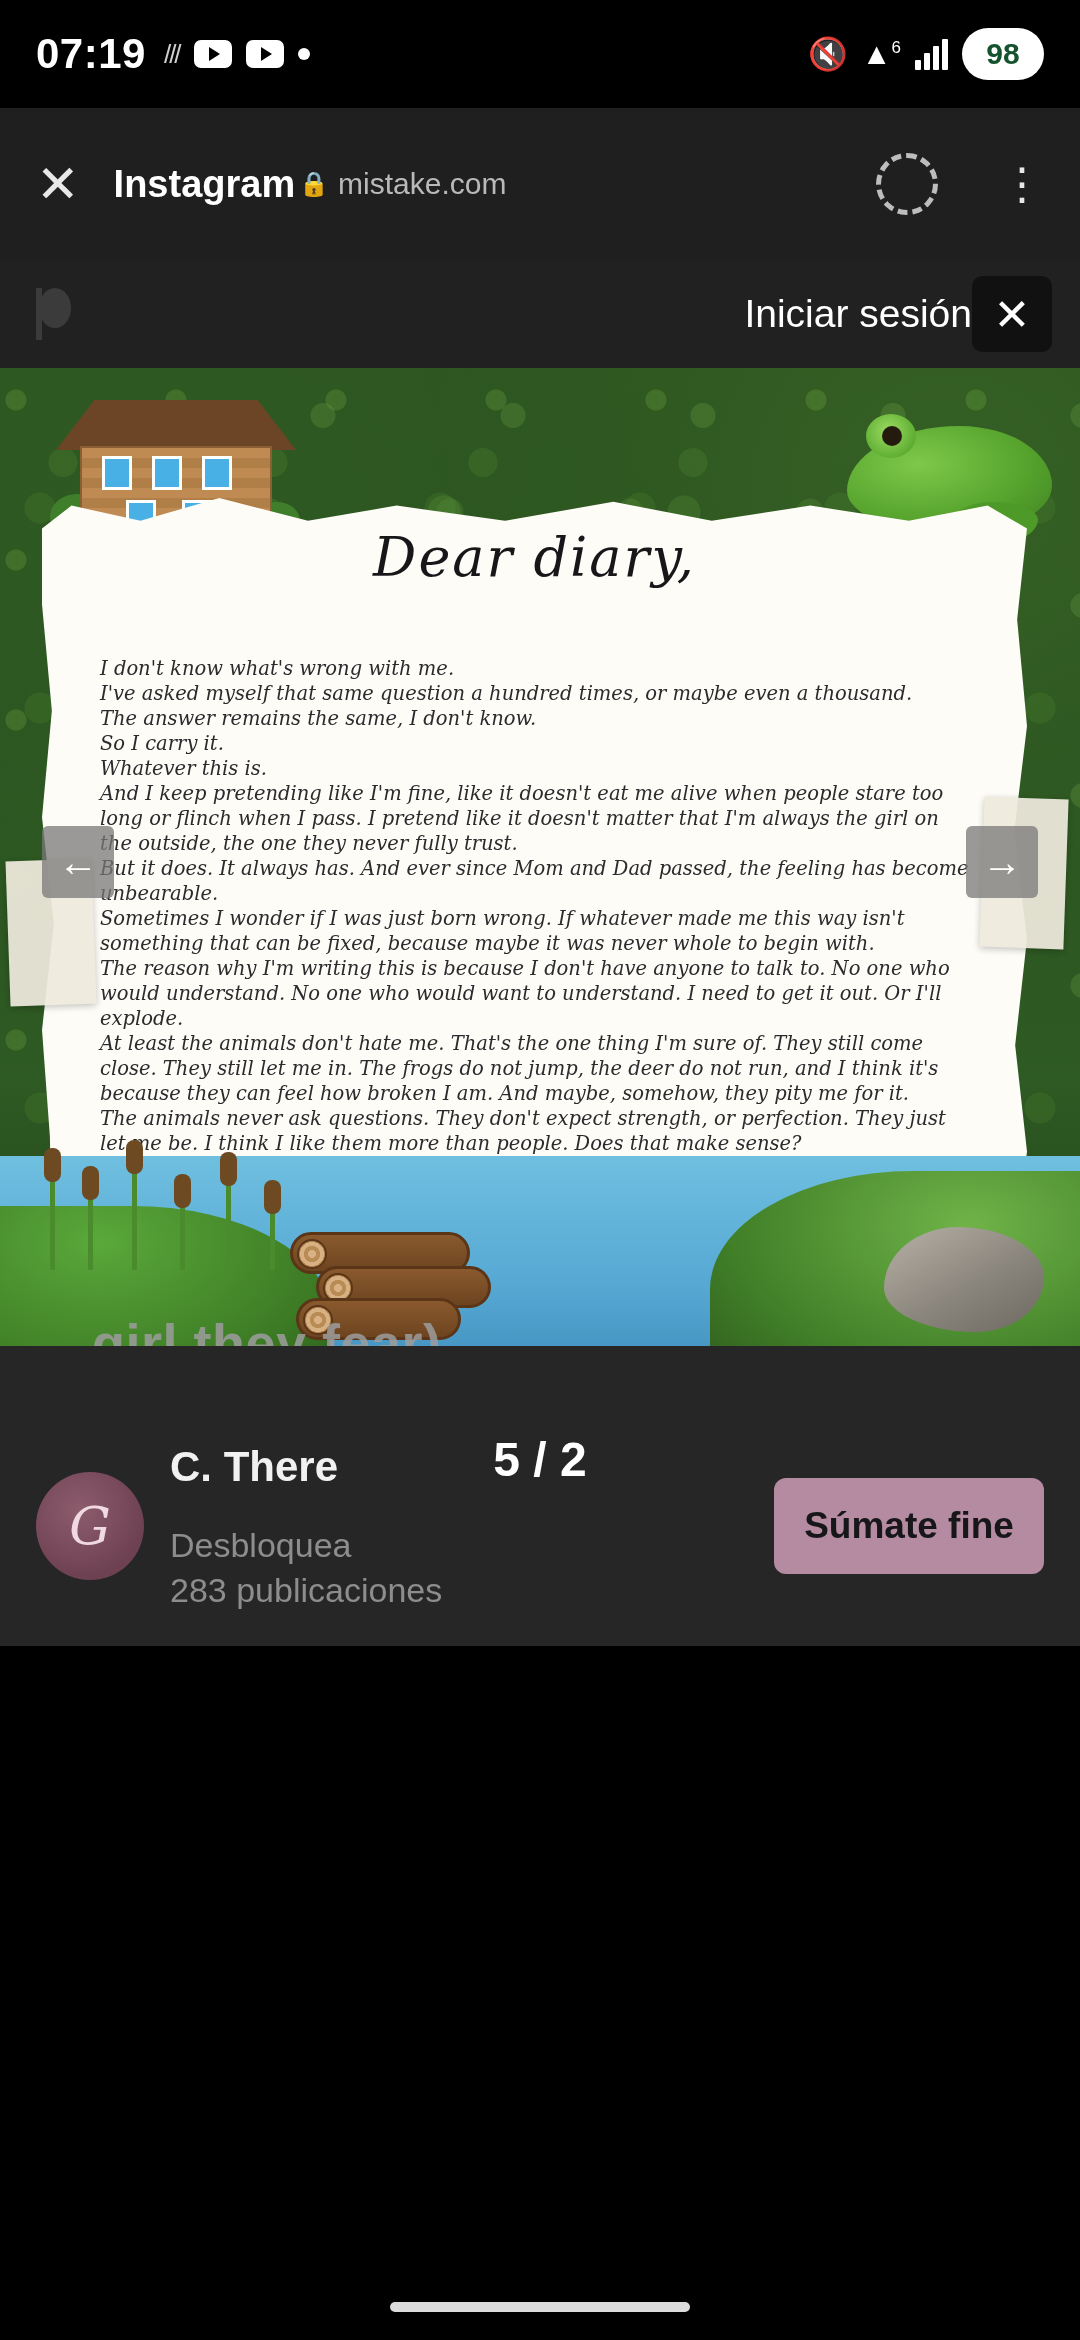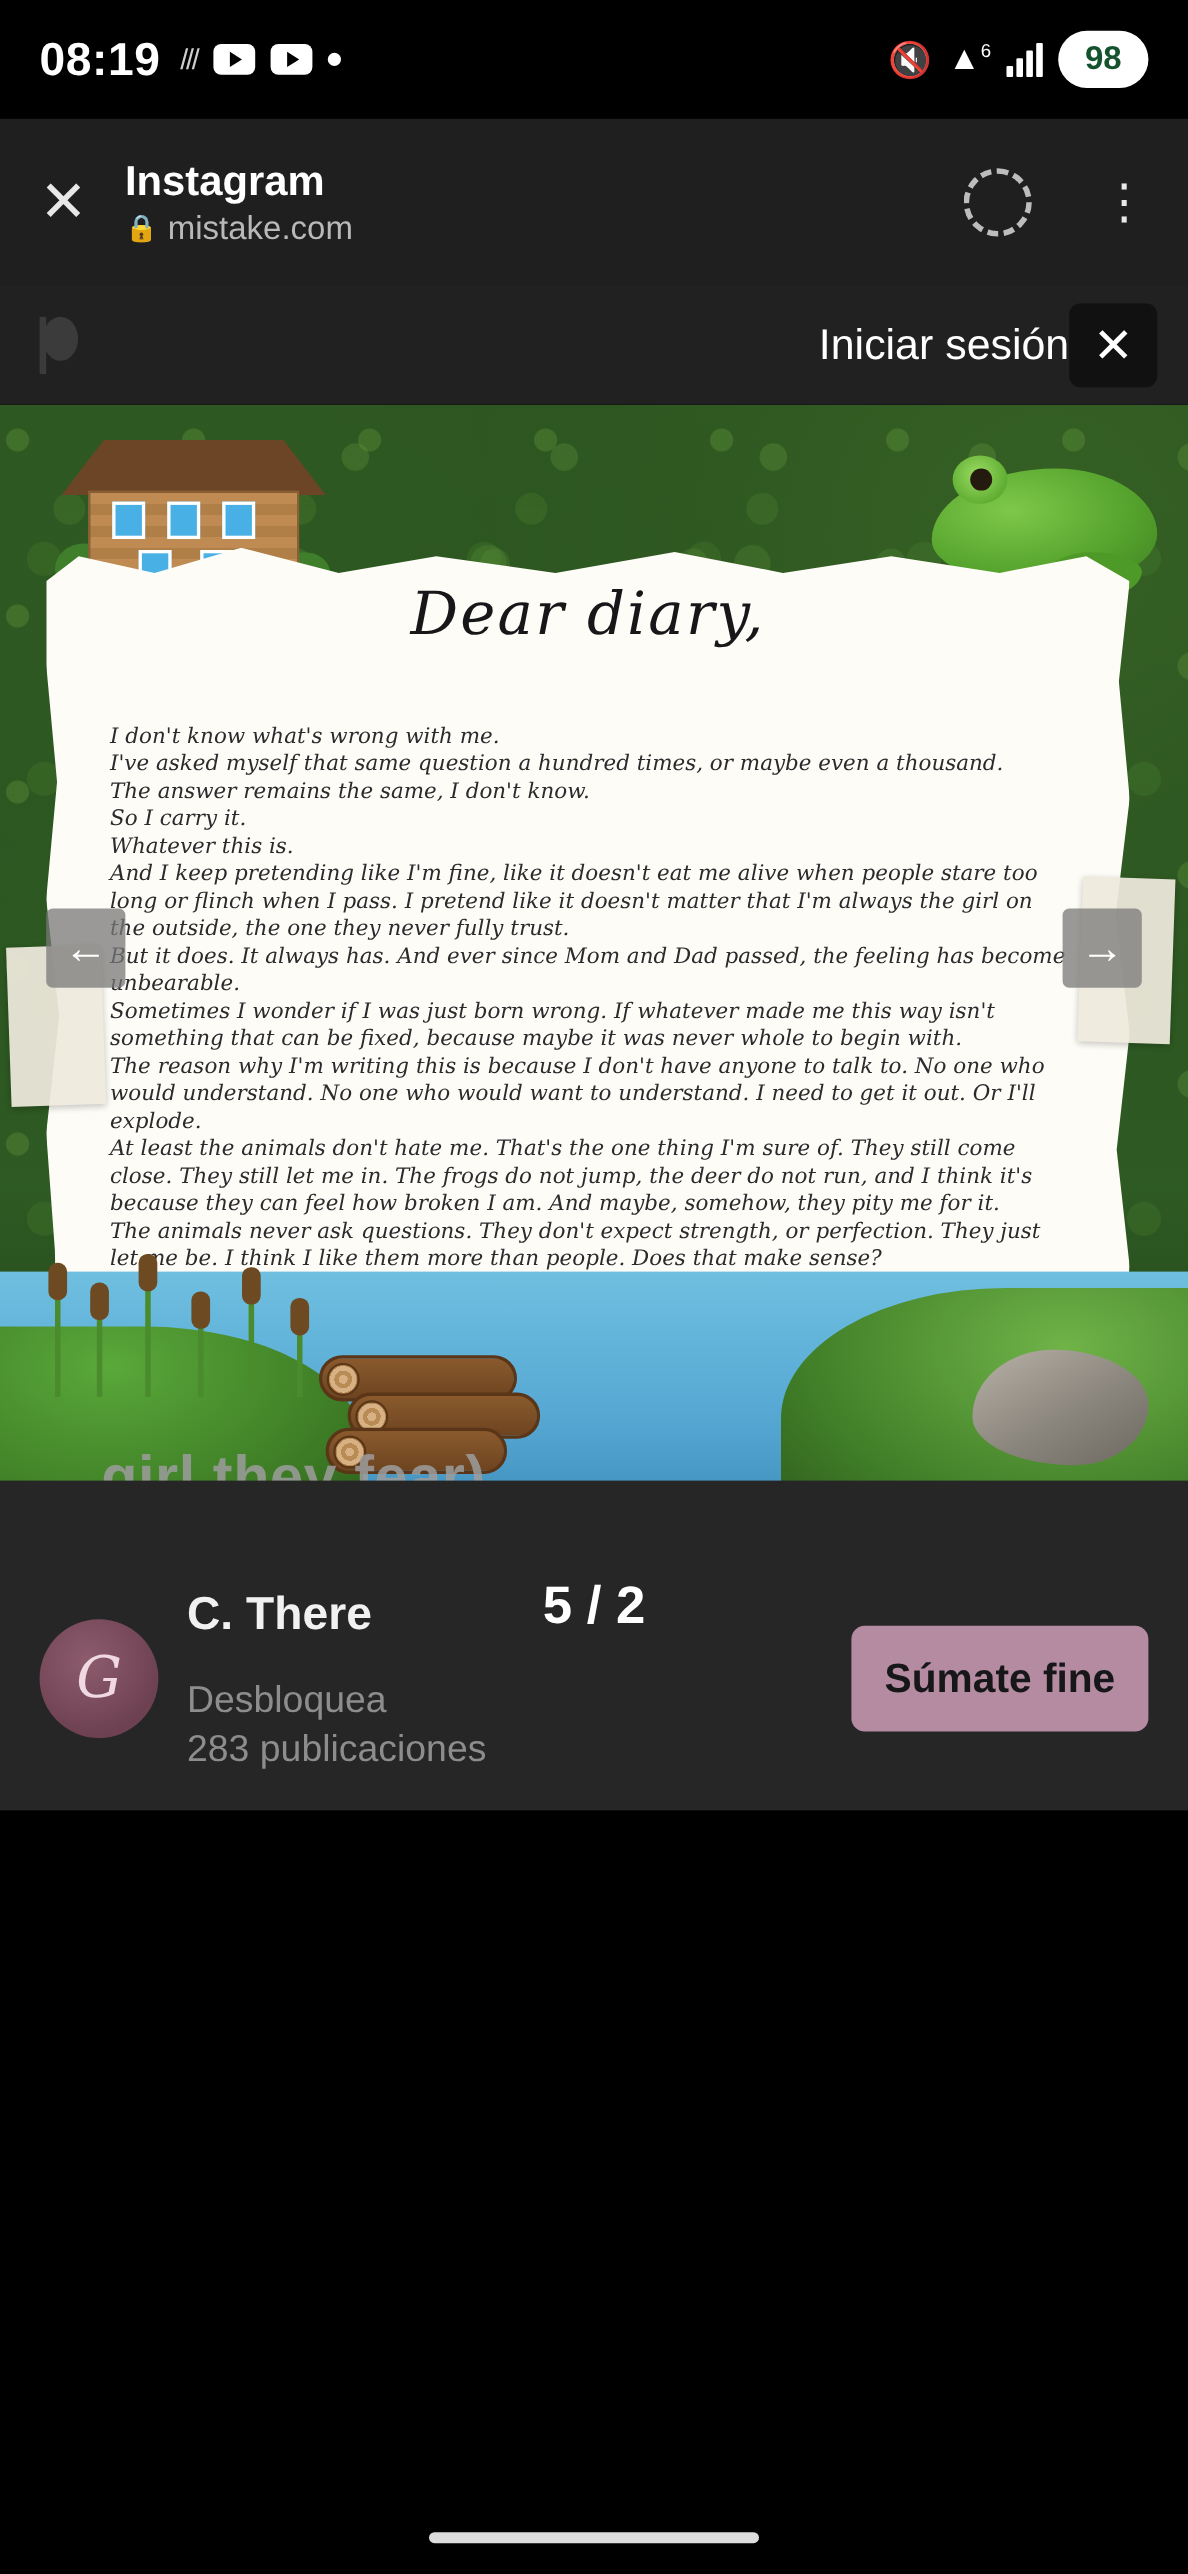--- a/index.html
+++ b/index.html
@@ -57,21 +57,21 @@
   .wifi-sup { font-size: 17px; vertical-align: super; }
 
   
   .cct-header {
     position: absolute; top: 108px; left: 0; right: 0; height: 152px;
     background: #1f1f1f;
     display: flex; align-items: center; padding: 0 36px;
     gap: 34px;
   }
   .cct-close { font-size: 52px; color: #e8e8e8; line-height: 1; font-weight: 300; }
-  .cct-titles { flex: 1; display: flex; flex-direction: column; gap: 4px; }
+  .cct-titles { flex: 1; display: flex; flex-direction: row; gap: 4px; }
   .cct-title { font-size: 38px; color: #fff; font-weight: 600; }
   .cct-sub { font-size: 30px; color: #b9b9b9; display: flex; align-items: center; gap: 9px; }
   .lock-ico { font-size: 24px; color: #b9b9b9; }
   .cct-progress {
     width: 62px; height: 62px; border-radius: 50%;
     border: 5px dashed #cfcfcf; border-top-color: #cfcfcf;
     opacity: .9;
   }
   .cct-menu { font-size: 44px; color: #e8e8e8; letter-spacing: 0; margin-left: 28px; line-height: .6; }
   .cct-menu span { display: block; }
@@ -309,21 +309,21 @@
     width: 300px; height: 10px; border-radius: 5px; background: #dcdcdc;
   }
 </style>
 </head>
 <body>
 
 <div class="phone">
 
   <div class="statusbar">
     <div class="sb-left">
-      <div class="sb-time">08:19</div>
+      <div class="sb-time">07:19</div>
       <div class="sb-icons-left">
         <span class="glyph-wifi-share">///</span>
         <span class="yt-badge"></span>
         <span class="yt-badge"></span>
         <span class="dot-ind"></span>
       </div>
     </div>
     <div class="sb-right">
       <span class="ico">🔇</span>
       <span class="wifi-ico">▲<span class="wifi-sup">6</span></span>

